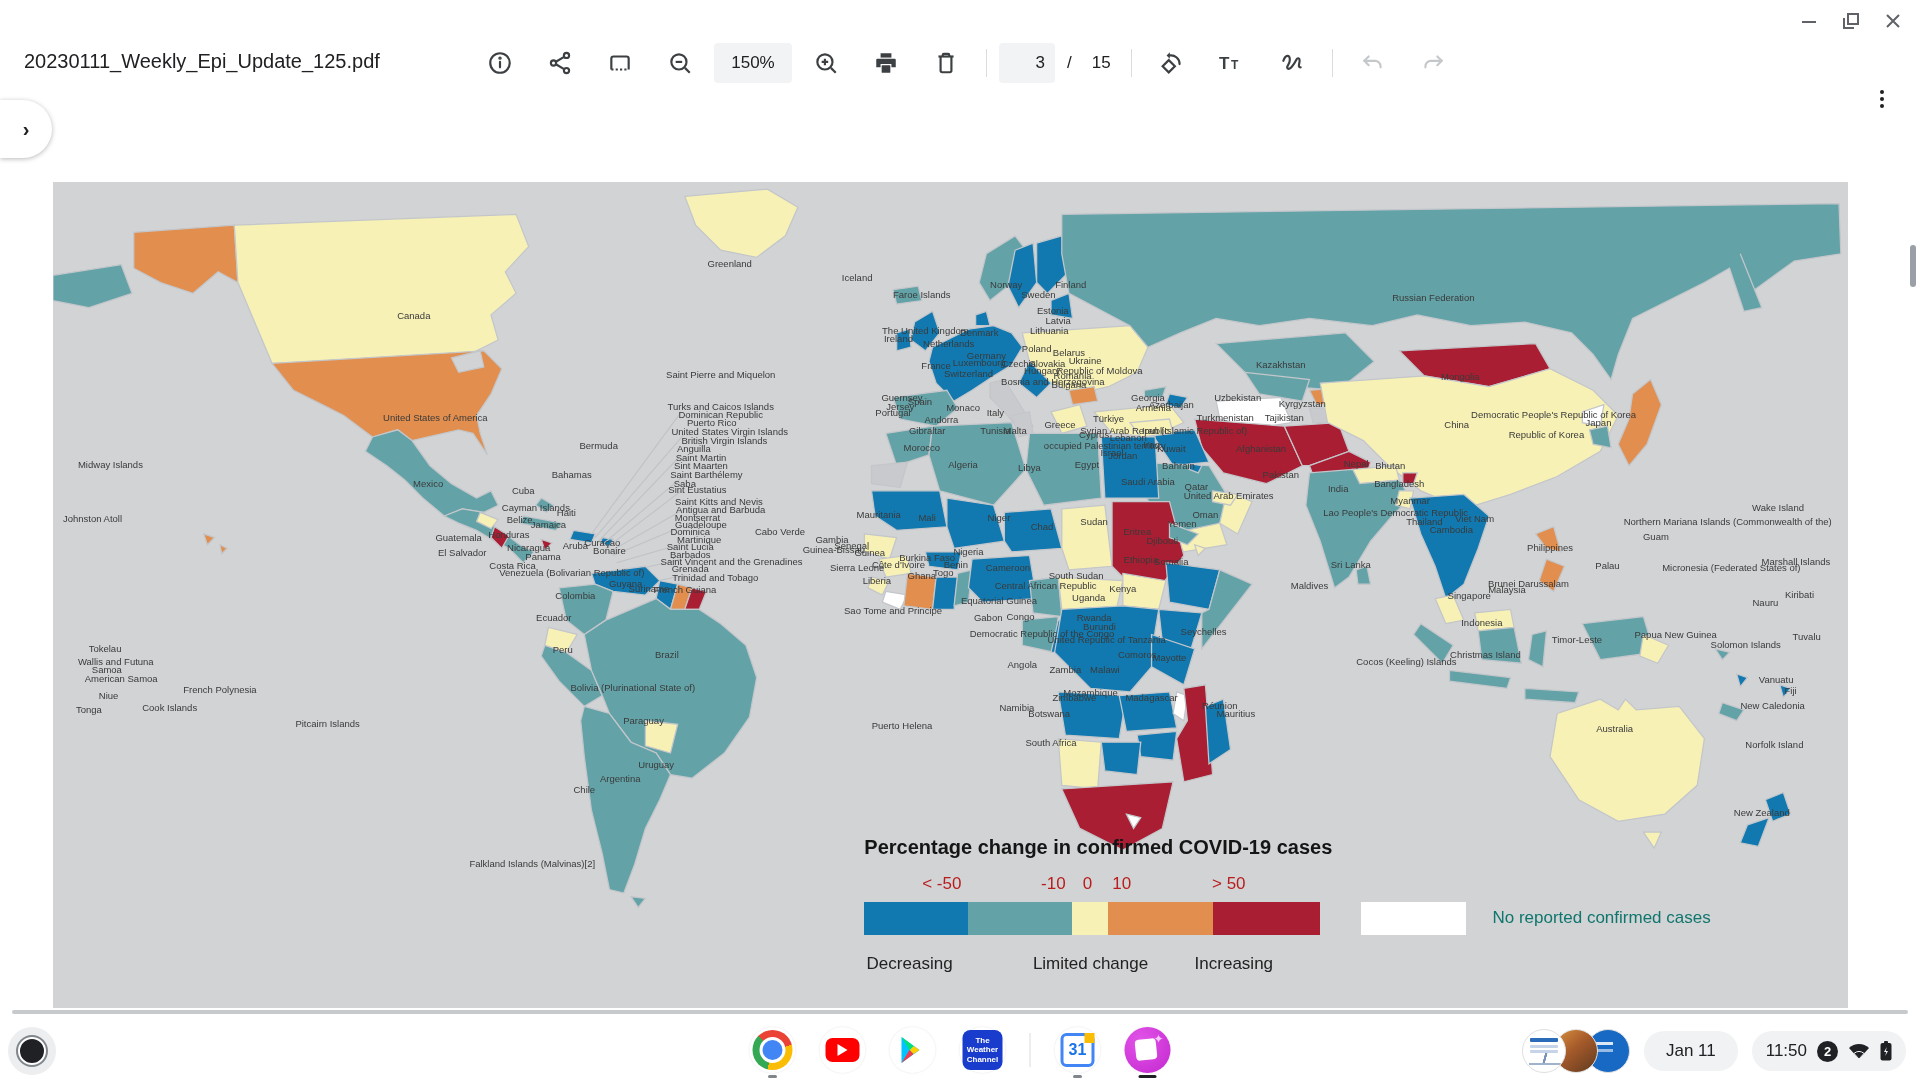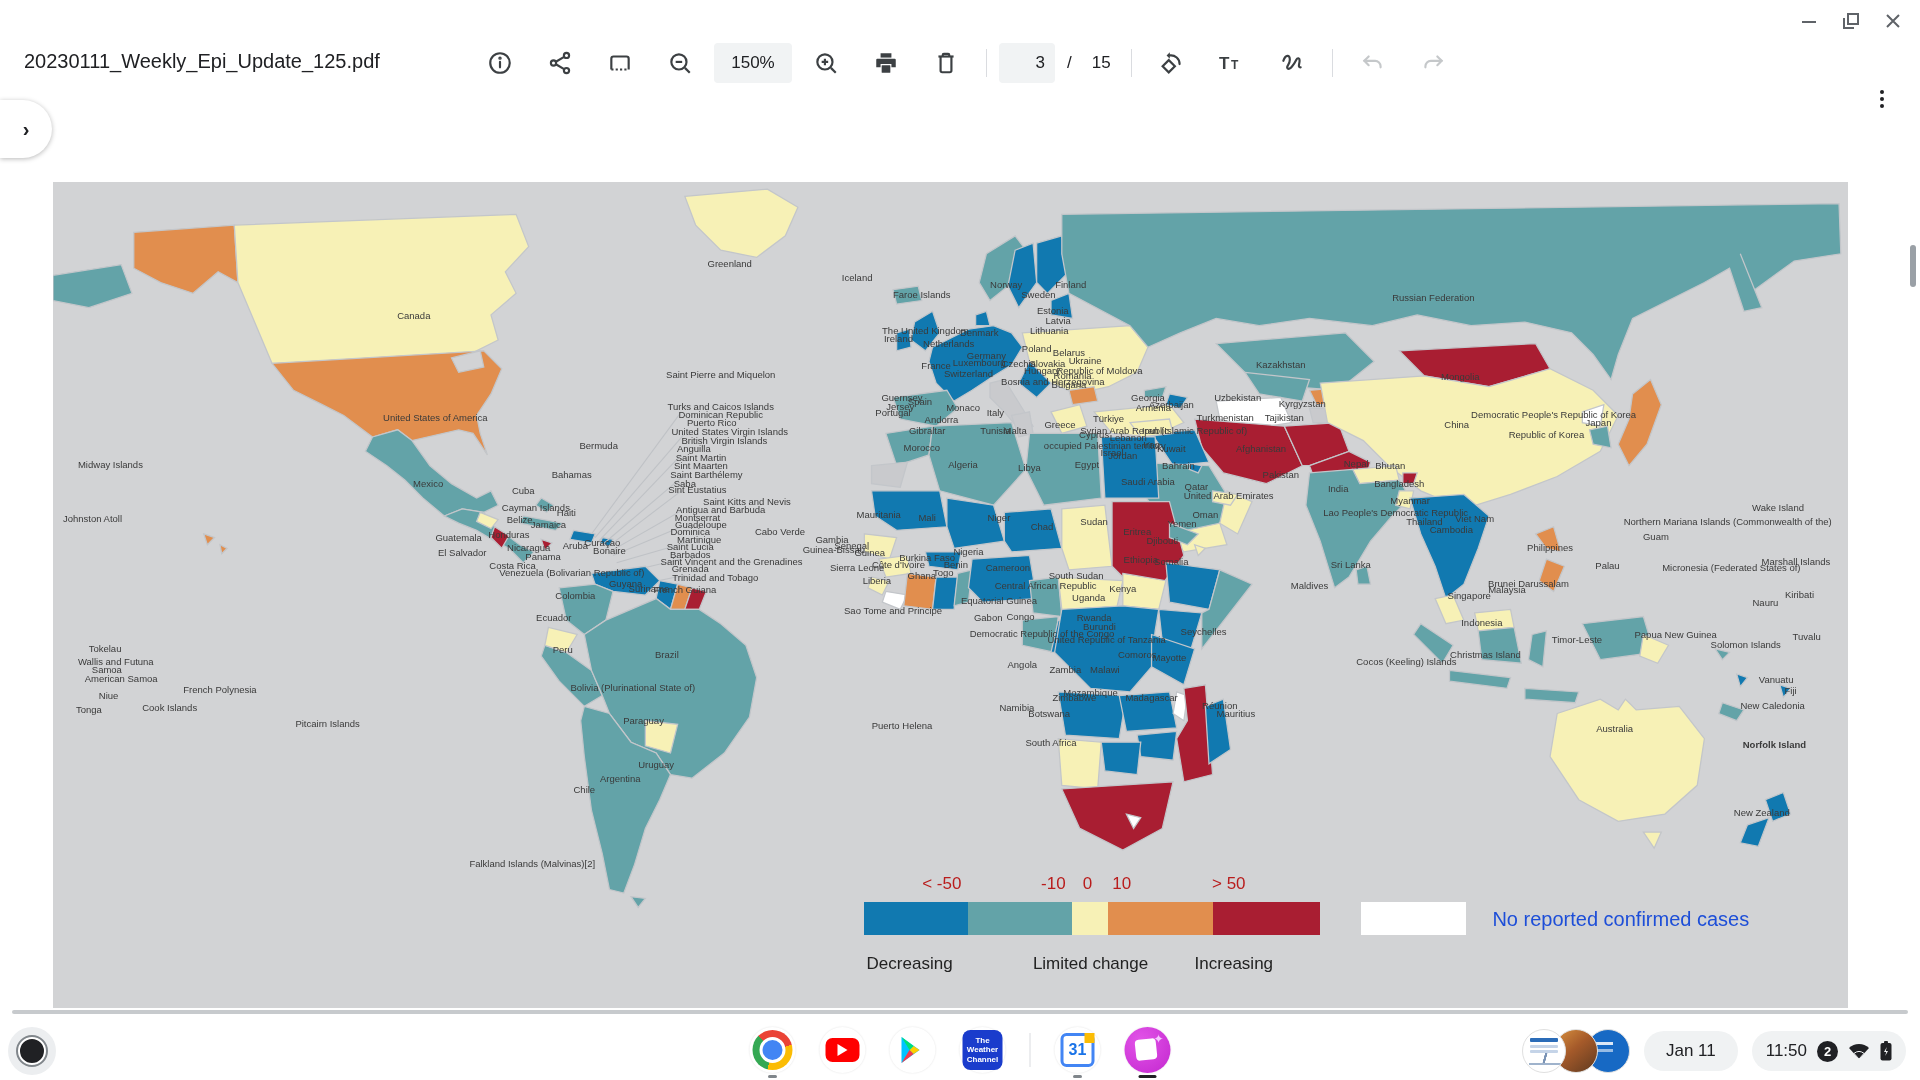--- a/index.html
+++ b/index.html
@@ -43,21 +43,21 @@
 
   
   .legend { position:absolute; left:45.2%; top:79.2%; width:54%; height:20%; }
   .legend-title { position:absolute; left:0; top:0; font-size:20px; font-weight:bold; color:#151515; }
   .legend-ticks { position:absolute; left:0; top:38px; width:47%; height:20px; }
   .legend-tick { position:absolute; transform:translateX(-50%); font-size:17px; color:#b91c1c; }
   .legend-bar { position:absolute; left:0; top:66px; width:47%; height:33px; display:flex; }
   .legend-cats { position:absolute; left:0; top:118px; width:47%; height:20px; }
   .legend-cat { position:absolute; font-size:17px; color:#222; }
   .nocase-box { position:absolute; left:51.2%; top:66px; width:10.9%; height:33px; background:#fff; }
-  .nocase-label { position:absolute; left:64.8%; top:72px; font-size:20px; color:#1d4ed8; white-space:nowrap; }
+  .nocase-label { position:absolute; left:64.8%; top:72px; font-size:17px; color:#0f766e; white-space:nowrap; }
 
   
   .hscroll { position:absolute; left:12px; top:1010px; width:1896px; height:4px; background:#c7cacd; border-radius:2px; }
   .vscroll-thumb { position:absolute; right:4px; top:245px; width:6px; height:42px; background:#9aa0a6; border-radius:3px; }
 
   
   .shelf { position:absolute; left:0; bottom:0; width:1920px; height:58px; background:#fff; }
   .launcher { position:absolute; left:8px; top:5px; width:48px; height:48px; border-radius:50%; background:#eceef0;
     display:flex; align-items:center; justify-content:center; }
   .launcher-inner { width:28px; height:28px; border-radius:50%; background:#202124; border:2px solid #fff; outline:2px solid #80868b; }
@@ -462,21 +462,21 @@
         <span class="mlabel" style="left: 37.2%; top: 28.1%;">Dominican Republic</span>
         <span class="mlabel" style="left: 36.7%; top: 29.1%;">Puerto Rico</span>
         <span class="mlabel" style="left: 37.7%; top: 30.2%;">United States Virgin Islands</span>
         <span class="mlabel" style="left: 37.4%; top: 31.2%;">British Virgin Islands</span>
         <span class="mlabel" style="left: 35.7%; top: 32.2%;">Anguilla</span>
         <span class="mlabel" style="left: 36.1%; top: 33.3%;">Saint Martin</span>
         <span class="mlabel" style="left: 36.1%; top: 34.3%;">Sint Maarten</span>
         <span class="mlabel" style="left: 36.4%; top: 35.4%;">Saint Barthélemy</span>
         <span class="mlabel" style="left: 35.2%; top: 36.4%;">Saba</span>
         <span class="mlabel" style="left: 35.9%; top: 37.2%;">Sint Eustatius</span>
-        <span class="mlabel" style="left: 37.1%; top: 38.6%; margin-left: 28px;">Saint Kitts and Nevis</span>
+        <span class="mlabel" style="left: 37.1%; top: 38.6%;">Saint Kitts and Nevis</span>
         <span class="mlabel" style="left: 37.2%; top: 39.6%;">Antigua and Barbuda</span>
         <span class="mlabel" style="left: 35.9%; top: 40.5%;">Montserrat</span>
         <span class="mlabel" style="left: 36.1%; top: 41.4%;">Guadeloupe</span>
         <span class="mlabel" style="left: 35.5%; top: 42.3%;">Dominica</span>
         <span class="mlabel" style="left: 36%; top: 43.2%;">Martinique</span>
         <span class="mlabel" style="left: 35.5%; top: 44.1%;">Saint Lucia</span>
         <span class="mlabel" style="left: 35.5%; top: 45%;">Barbados</span>
         <span class="mlabel" style="left: 37.8%; top: 45.9%;">Saint Vincent and the Grenadines</span>
         <span class="mlabel" style="left: 35.5%; top: 46.7%;">Grenada</span>
         <span class="mlabel" style="left: 36.9%; top: 47.8%;">Trinidad and Tobago</span>
@@ -642,35 +642,36 @@
         <span class="mlabel" style="left: 78.9%; top: 50%;">Singapore</span>
         <span class="mlabel" style="left: 79.6%; top: 53.3%;">Indonesia</span>
         <span class="mlabel" style="left: 84.9%; top: 55.3%;">Timor-Leste</span>
         <span class="mlabel" style="left: 79.8%; top: 57.1%;">Christmas Island</span>
         <span class="mlabel" style="left: 75.4%; top: 58%;">Cocos (Keeling) Islands</span>
         <span class="mlabel" style="left: 90.4%; top: 54.7%;">Papua New Guinea</span>
         <span class="mlabel" style="left: 94.3%; top: 55.9%;">Solomon Islands</span>
         <span class="mlabel" style="left: 96%; top: 60.2%;">Vanuatu</span>
         <span class="mlabel" style="left: 96.8%; top: 61.5%;">Fiji</span>
         <span class="mlabel" style="left: 95.8%; top: 63.3%;">New Caledonia</span>
-        <span class="mlabel" style="left: 95.9%; top: 68%; font-weight: bold;">Norfolk Island</span>
+        <span class="mlabel" style="left: 95.9%; top: 68%;">Norfolk Island</span>
         <span class="mlabel" style="left: 87%; top: 66.1%;">Australia</span>
         <span class="mlabel" style="left: 95.2%; top: 76.3%;">New Zealand</span>
         <span class="mlabel" style="left: 97.7%; top: 55%;">Tuvalu</span>
         <span class="mlabel" style="left: 97.3%; top: 49.9%;">Kiribati</span>
         <span class="mlabel" style="left: 95.4%; top: 50.9%;">Nauru</span>
         <span class="mlabel" style="left: 96.1%; top: 39.3%;">Wake Island</span>
         <span class="mlabel" style="left: 93.3%; top: 41.1%;">Northern Mariana Islands (Commonwealth of the)</span>
         <span class="mlabel" style="left: 89.3%; top: 42.9%;">Guam</span>
         <span class="mlabel" style="left: 97.1%; top: 45.9%;">Marshall Islands</span>
         <span class="mlabel" style="left: 93.5%; top: 46.6%;">Micronesia (Federated States of)</span>
         <span class="mlabel" style="left: 86.6%; top: 46.4%;">Palau</span>
       </div>
 
     <div class="legend">
+      <div class="legend-title">Percentage change in confirmed COVID-19 cases</div>
       <div class="legend-ticks" id="legend-ticks">
           <span class="legend-tick" style="left: 17%;">&lt; -50</span>
           <span class="legend-tick" style="left: 41.5%;">-10</span>
           <span class="legend-tick" style="left: 49%;">0</span>
           <span class="legend-tick" style="left: 56.5%;">10</span>
           <span class="legend-tick" style="left: 80%; text-align: right;">&gt; 50</span>
         </div>
       <div class="legend-bar" id="legend-bar">
           <div style="width: 22.8%; background: var(--c-blue);"></div>
           <div style="width: 22.8%; background: var(--c-teal);"></div>

